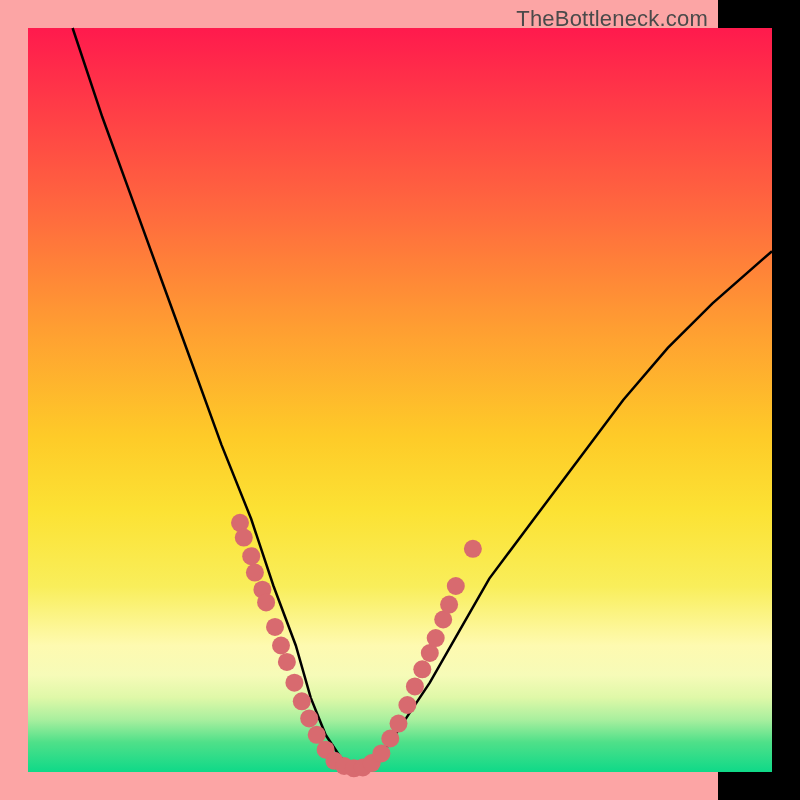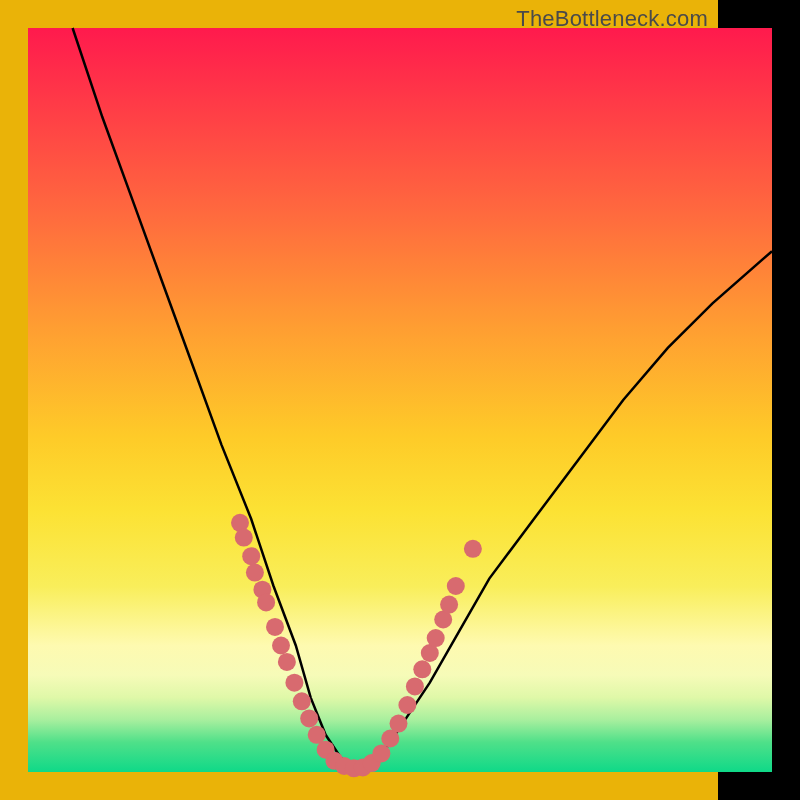--- a/index.html
+++ b/index.html
@@ -8,21 +8,21 @@
     width: 800px;
     height: 800px;
     background: #000;
     font-family: Arial, Helvetica, sans-serif;
     overflow: hidden;
   }
   .wrap {
     position: relative;
     width: 718px;
     height: 800px;
-    background: #eab308;
+    background: #fca5a5;
   }
   .plot-area {
     position: absolute;
     left: 28px;
     top: 28px;
     width: 744px;
     height: 744px;
     background: linear-gradient(
       to bottom,
       #ff1a4d 0%,

